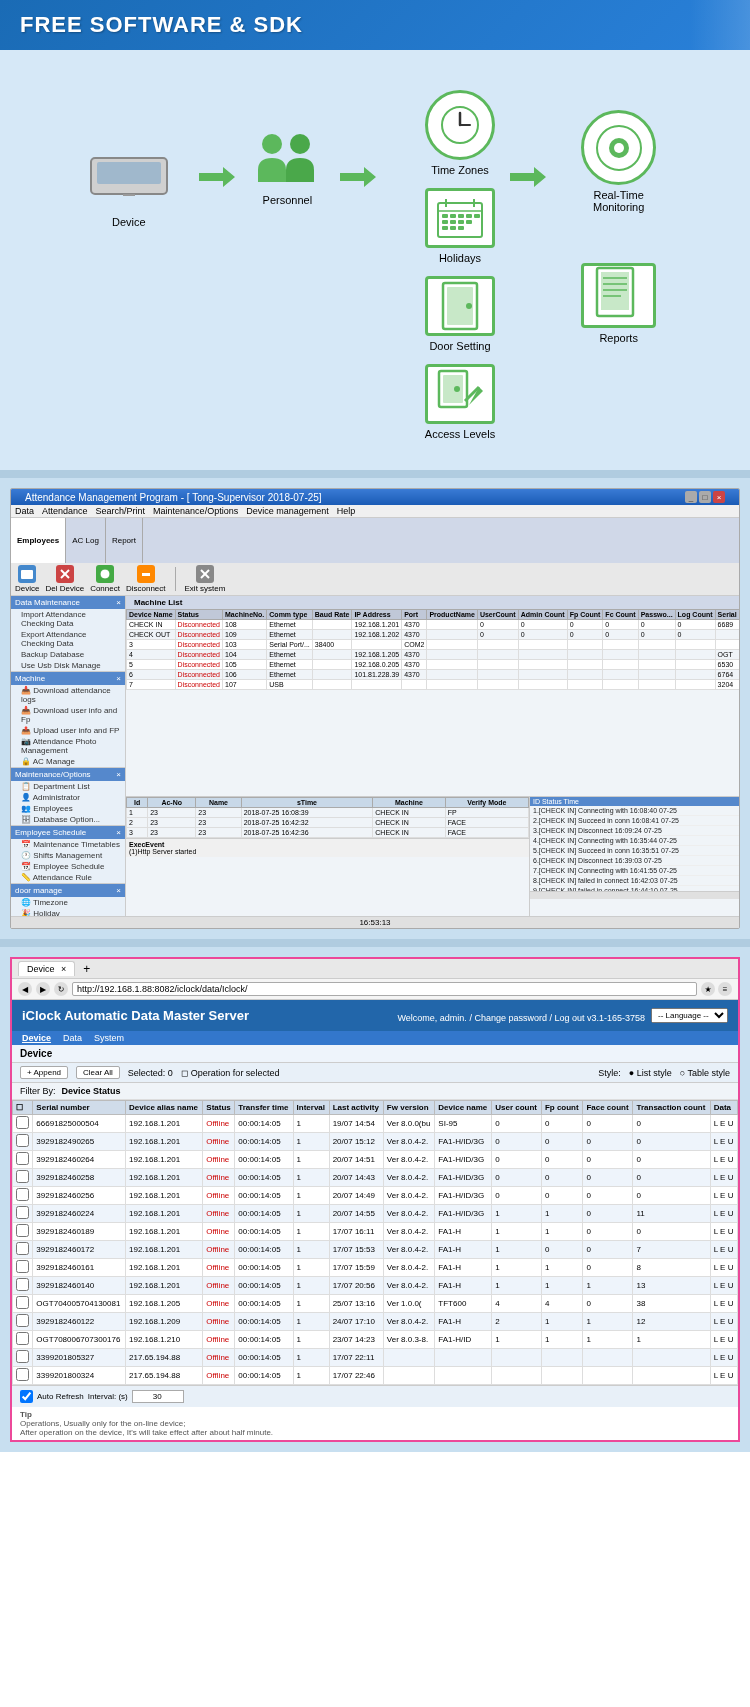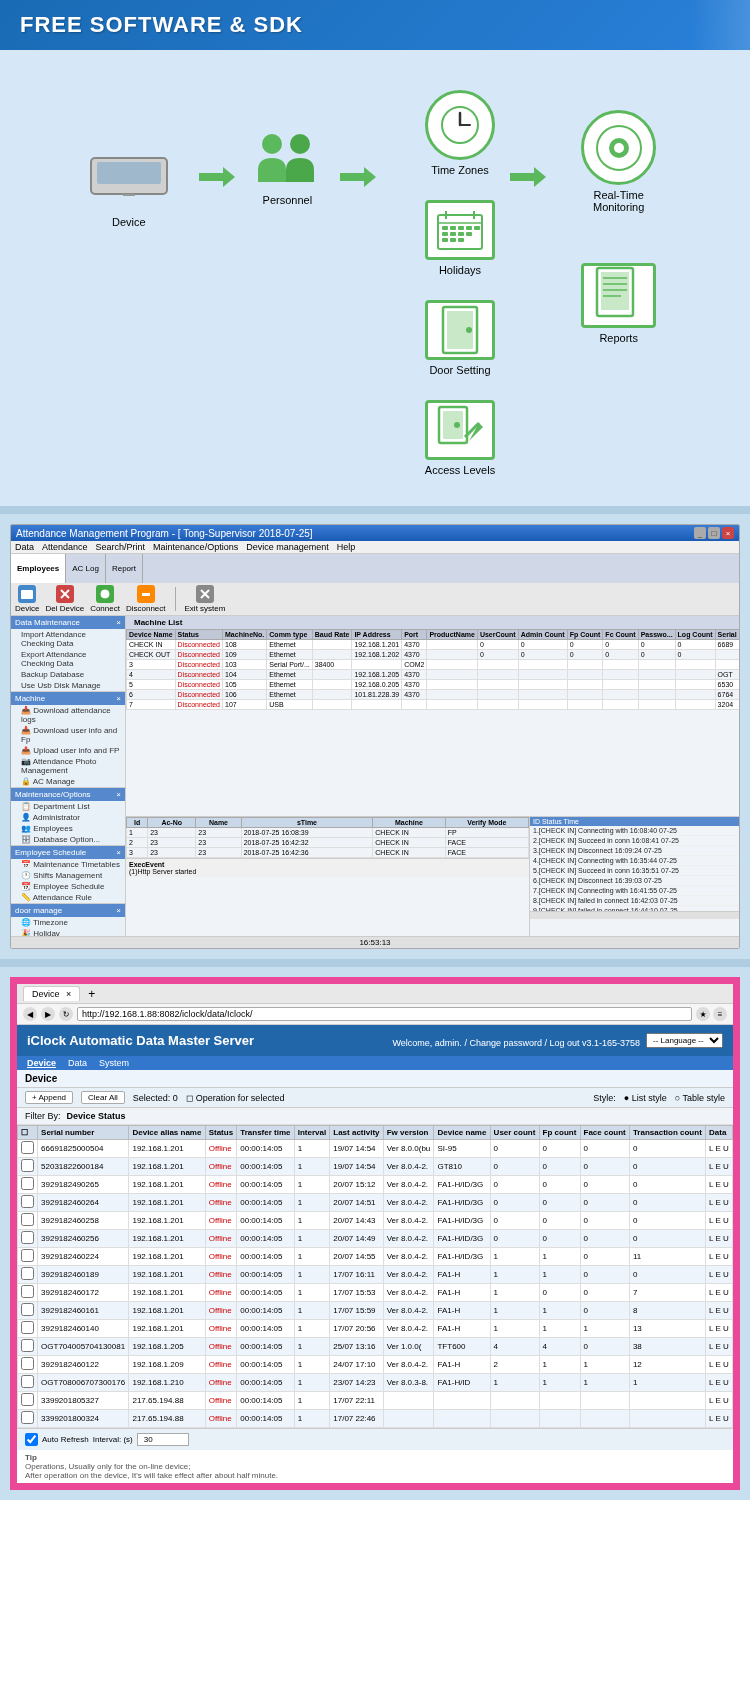--- a/index.html
+++ b/index.html
@@ -67,21 +67,21 @@
       border: 1px solid #aaa;
       border-radius: 2px;
       overflow: hidden;
     }
 
     
     .amp-titlebar {
       background: linear-gradient(to bottom, #3a7bd5, #1a5bb5);
       color: #fff;
       font-size: 10px;
-      padding: 2px 5px;
+      padding: 2px 14px;
       display: flex;
       justify-content: space-between;
       align-items: center;
     }
     .amp-menubar {
       background: #f0f0f0;
       font-size: 9px;
       padding: 1px 4px;
       display: flex; gap: 8px;
       border-bottom: 1px solid #ccc;
@@ -228,21 +228,21 @@
       border-top: 1px solid #ccc;
     }
 
     
     .iclock-section {
       background: #c8dff0;
       padding: 10px;
     }
     .iclock-box {
       background: #fff;
-      border: 7px solid #ec4899;
+      border: 2px solid #ec4899;
     }
     .browser-bar {
       background: #f5f5f5;
       border-bottom: 1px solid #ccc;
       padding: 3px 6px;
       display: flex;
       align-items: center;
       gap: 4px;
       font-size: 9px;
     }
@@ -379,21 +379,21 @@
     .arrow-wrapper {
       display: flex;
       align-items: center;
       justify-content: center;
     }
 
     .center-icons-row {
       display: flex;
       flex-direction: column;
       align-items: center;
-      gap: 24px;
+      gap: 12px;
       margin-left: 34px;
     }
 
     .diagram-row {
       display: flex;
       align-items: center;
       justify-content: center;
       gap: 10px;
     }
 
@@ -402,21 +402,21 @@
       height: 8px;
       background: #b0cce0;
     }
 
     .amp-tab-labels {
       display: flex;
       background: #d0d8e8;
       font-size: 8px;
     }
     .amp-tab {
-      padding: 10px 6px;
+      padding: 18px 6px;
       border-right: 1px solid #aaa;
       cursor: pointer;
     }
     .amp-tab.active {
       background: #fff;
       font-weight: bold;
     }
 
     .titlebar-buttons {
       display: flex;
@@ -1036,36 +1036,20 @@
               <td>Ver 8.0.0(bu</td>
               <td>SI-95</td>
               <td>0</td>
               <td>0</td>
               <td>0</td>
               <td>0</td>
               <td>L E U</td>
             </tr>
             <tr>
               <td class="checkbox-cell"><input type="checkbox" style=""></td>
-              <td>52031822600184</td>
-              <td>192.168.1.201</td>
-              <td style="color: rgb(204, 0, 0);">Offline</td>
-              <td>00:00:14:05</td>
-              <td>1</td>
-              <td>19/07 14:54</td>
-              <td>Ver 8.0.4-2.</td>
-              <td>GT810</td>
-              <td>0</td>
-              <td>0</td>
-              <td>0</td>
-              <td>0</td>
-              <td>L E U</td>
-            </tr>
-            <tr>
-              <td class="checkbox-cell"><input type="checkbox" style=""></td>
               <td>3929182490265</td>
               <td>192.168.1.201</td>
               <td style="color: rgb(204, 0, 0);">Offline</td>
               <td>00:00:14:05</td>
               <td>1</td>
               <td>20/07 15:12</td>
               <td>Ver 8.0.4-2.</td>
               <td>FA1-H/ID/3G</td>
               <td>0</td>
               <td>0</td>
@@ -1283,21 +1267,21 @@
             </tr>
           </tbody>
       </table>
     </div>
 
     <div class="iclock-footer">
       <label style="display:flex; align-items:center; gap:4px;">
         <input type="checkbox" checked="" style="">
         <span>Auto Refresh</span>
         <span>Interval: (s)</span>
-        <input type="text" value="30" style="width: 52px; font-size: 8px; border: 1px solid rgb(170, 170, 170); padding: 1px 6px;">
+        <input type="text" value="30" style="width: 52px; font-size: 8px; border: 1px solid rgb(170, 170, 170); padding: 1px 20px;">
       </label>
     </div>
 
     <div class="iclock-tip">
       <span style="font-weight:bold;">Tip</span><br>
       <span>Operations, Usually only for the on-line device;<br>After operation on the device, It's will take effect after about half minute.</span>
     </div>
   </div>
 </div>
 

